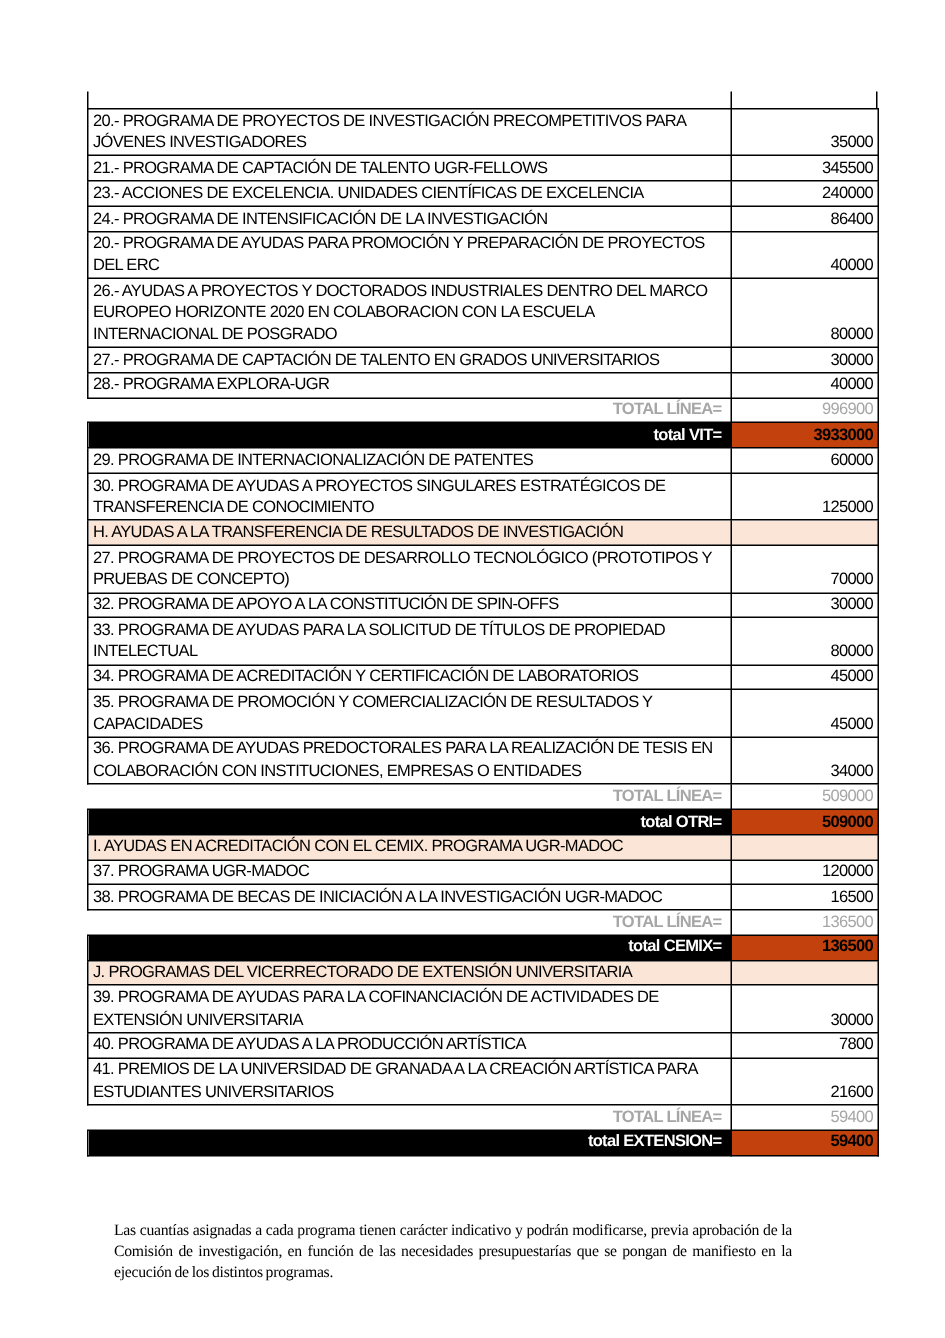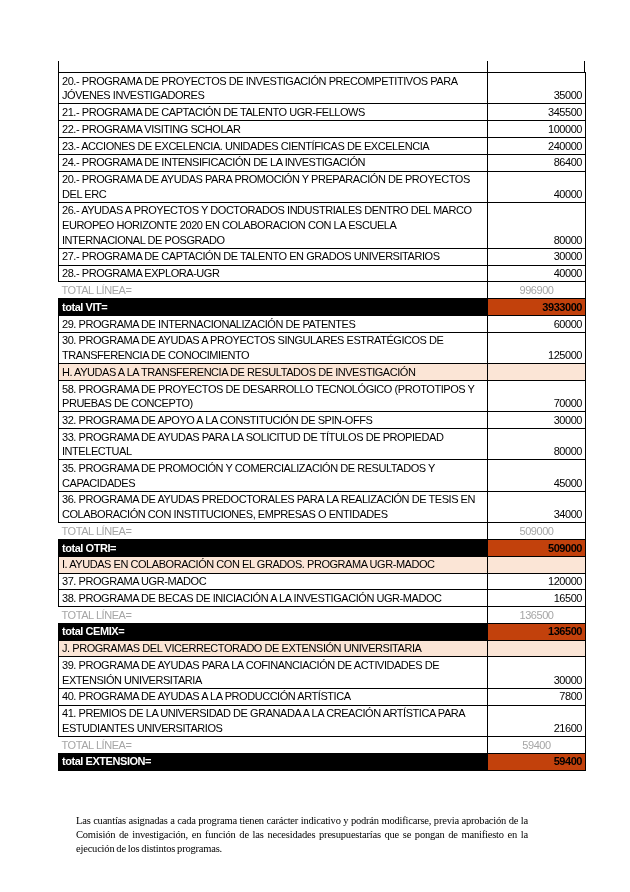--- a/index.html
+++ b/index.html
@@ -28,26 +28,26 @@
   }
   td.c-name{width:429px;white-space:pre-line;text-align:left;}
   td.c-val{width:98px;text-align:right;padding-right:3px;margin-top:24px;}
 
   
 
   
   tr.r-section td{background:var(--section-bg,#fbe5d6);}
 
   
-  tr.r-total_line td{color:var(--muted,#a6a6a6);text-align:center;}
-  tr.r-total_line .c-name{text-align:left;font-weight:normal;padding-right:6px;border-left:none;}
+  tr.r-total_line td{color:var(--muted,#a6a6a6);}
+  tr.r-total_line .c-name{text-align:right;font-weight:bold;padding-right:6px;border-left:none;}
   tr.r-total_line .c-val{font-weight:normal;}
 
   
-  tr.r-total .c-name{background:var(--total-bg,#000);color:#fff;font-weight:bold;text-align:left;padding-right:6px;}
+  tr.r-total .c-name{background:var(--total-bg,#000);color:#fff;font-weight:bold;text-align:right;padding-right:6px;}
   tr.r-total .c-val{font-weight:bold;background:#c2410c;}
 
   .footnote{
     position:absolute;left:76px;top:814px;width:452px;
     font-family:"Liberation Serif","DejaVu Serif",serif;
     font-size:10.5px;line-height:14px;
     letter-spacing:-0.2px;word-spacing:-0.5px;
     text-align:justify;color:#000;
   }
 </style>
@@ -69,24 +69,20 @@
         <tr class="r-item">
           <td class="c-name">20.- PROGRAMA DE PROYECTOS DE INVESTIGACIÓN PRECOMPETITIVOS PARA
 JÓVENES INVESTIGADORES</td>
           <td class="c-val">35000</td>
         </tr>
         <tr class="r-item">
           <td class="c-name">21.- PROGRAMA DE CAPTACIÓN DE TALENTO UGR-FELLOWS</td>
           <td class="c-val">345500</td>
         </tr>
         <tr class="r-item">
-          <td class="c-name">22.- PROGRAMA VISITING SCHOLAR</td>
-          <td class="c-val">100000</td>
-        </tr>
-        <tr class="r-item">
           <td class="c-name">23.- ACCIONES DE EXCELENCIA. UNIDADES CIENTÍFICAS DE EXCELENCIA</td>
           <td class="c-val">240000</td>
         </tr>
         <tr class="r-item">
           <td class="c-name">24.- PROGRAMA DE INTENSIFICACIÓN DE LA INVESTIGACIÓN</td>
           <td class="c-val">86400</td>
         </tr>
         <tr class="r-item">
           <td class="c-name">20.- PROGRAMA DE AYUDAS PARA PROMOCIÓN Y PREPARACIÓN DE PROYECTOS
 DEL ERC</td>
@@ -121,53 +117,57 @@
         <tr class="r-item">
           <td class="c-name">30. PROGRAMA DE AYUDAS A PROYECTOS SINGULARES ESTRATÉGICOS DE
 TRANSFERENCIA DE CONOCIMIENTO</td>
           <td class="c-val">125000</td>
         </tr>
         <tr class="r-section">
           <td class="c-name">H. AYUDAS A LA TRANSFERENCIA DE RESULTADOS DE INVESTIGACIÓN</td>
           <td class="c-val"></td>
         </tr>
         <tr class="r-item">
-          <td class="c-name">58. PROGRAMA DE PROYECTOS DE DESARROLLO TECNOLÓGICO (PROTOTIPOS Y
+          <td class="c-name">27. PROGRAMA DE PROYECTOS DE DESARROLLO TECNOLÓGICO (PROTOTIPOS Y
 PRUEBAS DE CONCEPTO)</td>
           <td class="c-val">70000</td>
         </tr>
         <tr class="r-item">
           <td class="c-name">32. PROGRAMA DE APOYO A LA CONSTITUCIÓN DE SPIN-OFFS</td>
           <td class="c-val">30000</td>
         </tr>
         <tr class="r-item">
           <td class="c-name">33. PROGRAMA DE AYUDAS PARA LA SOLICITUD DE TÍTULOS DE PROPIEDAD
 INTELECTUAL</td>
           <td class="c-val">80000</td>
         </tr>
         <tr class="r-item">
+          <td class="c-name">34. PROGRAMA DE ACREDITACIÓN Y CERTIFICACIÓN DE LABORATORIOS</td>
+          <td class="c-val">45000</td>
+        </tr>
+        <tr class="r-item">
           <td class="c-name">35. PROGRAMA DE PROMOCIÓN Y COMERCIALIZACIÓN DE RESULTADOS Y
 CAPACIDADES</td>
           <td class="c-val">45000</td>
         </tr>
         <tr class="r-item">
           <td class="c-name">36. PROGRAMA DE AYUDAS PREDOCTORALES PARA LA REALIZACIÓN DE TESIS EN
 COLABORACIÓN CON INSTITUCIONES, EMPRESAS O ENTIDADES</td>
           <td class="c-val">34000</td>
         </tr>
         <tr class="r-total_line">
           <td class="c-name">TOTAL LÍNEA=</td>
           <td class="c-val">509000</td>
         </tr>
         <tr class="r-total">
           <td class="c-name">total OTRI=</td>
           <td class="c-val">509000</td>
         </tr>
         <tr class="r-section">
-          <td class="c-name">I. AYUDAS EN COLABORACIÓN CON EL GRADOS. PROGRAMA UGR-MADOC</td>
+          <td class="c-name">I. AYUDAS EN ACREDITACIÓN CON EL CEMIX. PROGRAMA UGR-MADOC</td>
           <td class="c-val"></td>
         </tr>
         <tr class="r-item">
           <td class="c-name">37. PROGRAMA UGR-MADOC</td>
           <td class="c-val">120000</td>
         </tr>
         <tr class="r-item">
           <td class="c-name">38. PROGRAMA DE BECAS DE INICIACIÓN A LA INVESTIGACIÓN UGR-MADOC</td>
           <td class="c-val">16500</td>
         </tr>

